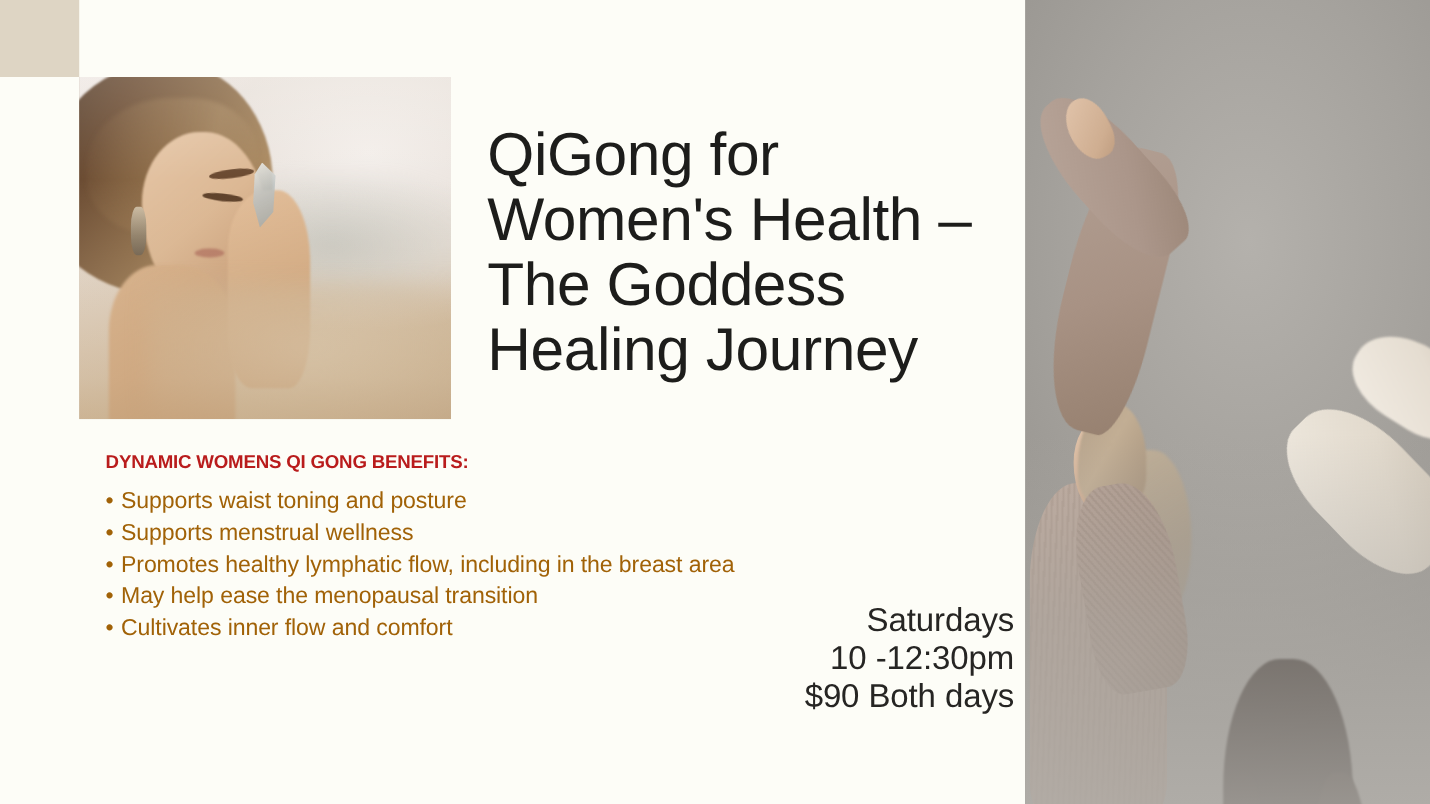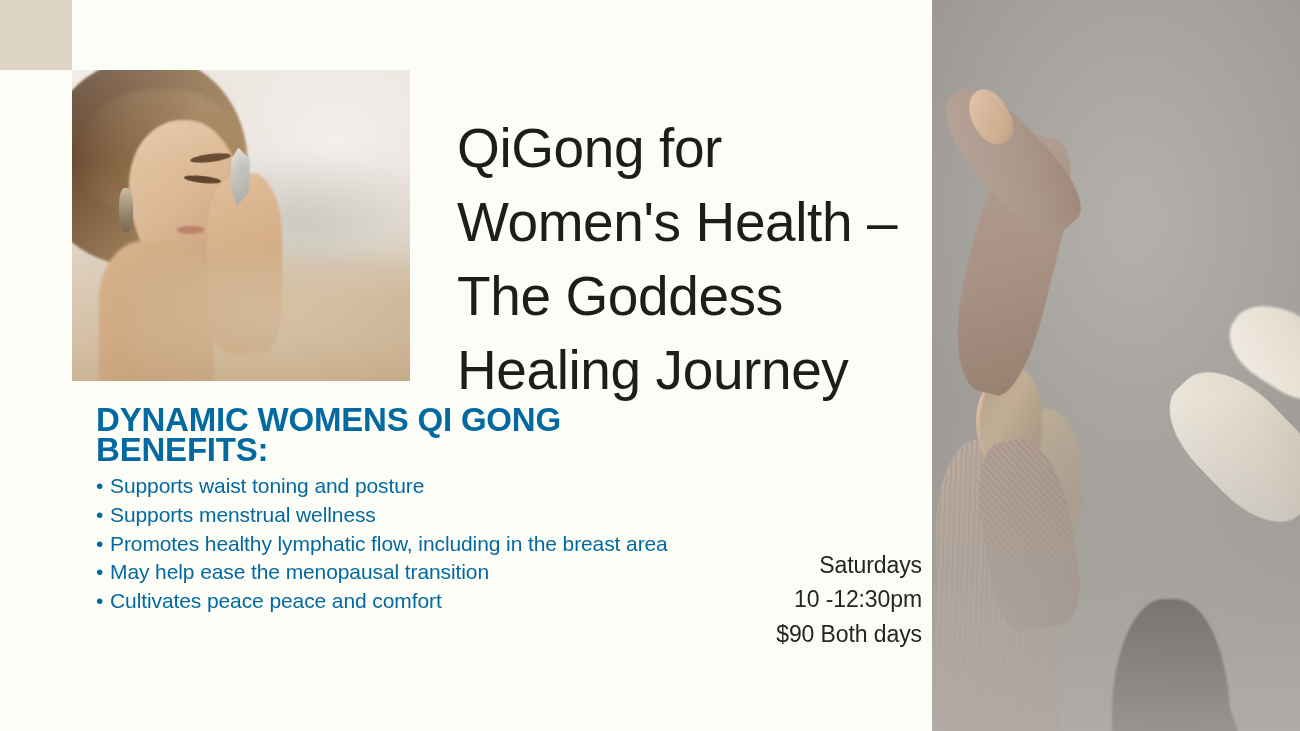--- a/index.html
+++ b/index.html
@@ -328,74 +328,74 @@
     left: 70%; top: 96%;
     width: 16%; height: 40%;
     border-radius: 40% 46% 44% 42%;
     background: linear-gradient(182deg, #281e18 0%, #1b1410 70%, #130e0c 100%);
     filter: blur(1.2px);
   }
 
   
   .title {
     position: absolute;
-    left: 457px;
+    left: 443px;
     top: 74px;
     width: 480px;
     font-size: 55px;
-    line-height: 74px;
+    line-height: 59px;
     font-weight: 300;
     letter-spacing: -0.4px;
     color: #1d1d1b;
     white-space: pre-line;
   }
 
   
   .benefits {
     position: absolute;
     left: 96px;
     top: 405px;
     width: 640px;
   }
   .benefits-heading {
-    font-size: 33px;
+    font-size: 17px;
     font-weight: 700;
     letter-spacing: -0.2px;
-    color: #0369a1;
+    color: #b91c1c;
     margin: 0 0 7px 0;
     line-height: 30px;
   }
   .benefits-list {
     list-style: none;
     margin: 0;
     padding: 0;
   }
   .benefits-list li {
     font-size: 21px;
     line-height: 28.8px;
-    color: #0369a1;
+    color: #a16207;
     white-space: nowrap;
     letter-spacing: -0.1px;
   }
   .benefits-list li .bullet {
     display: inline-block;
     width: 14px;
   }
 
   
   .schedule {
     position: absolute;
     left: 560px;
     top: 548px;
     width: 362px;
     text-align: right;
     color: #262523;
   }
   .schedule div {
-    font-size: 23px;
+    font-size: 30px;
     line-height: 34.3px;
     letter-spacing: -0.1px;
   }
 </style>
 </head>
 <body>
 
 <div class="poster">
 
   <div class="corner-swatch"></div>
@@ -422,21 +422,21 @@
 The Goddess
 Healing Journey</h1>
 
   <div class="benefits">
     <div class="benefits-heading">DYNAMIC WOMENS QI GONG BENEFITS:</div>
     <ul class="benefits-list">
       <li><span class="bullet">•</span><span>Supports waist toning and posture</span></li>
       <li><span class="bullet">•</span><span>Supports menstrual wellness</span></li>
       <li><span class="bullet">•</span><span>Promotes healthy lymphatic flow, including in the breast area</span></li>
       <li><span class="bullet">•</span><span>May help ease the menopausal transition</span></li>
-      <li><span class="bullet">•</span><span>Cultivates peace peace and comfort</span></li>
+      <li><span class="bullet">•</span><span>Cultivates inner flow and comfort</span></li>
     </ul>
   </div>
 
   <div class="schedule">
     <div>Saturdays</div>
     <div>10 -12:30pm</div>
     <div>$90 Both days</div>
   </div>
 
   <div class="dancers-photo">

